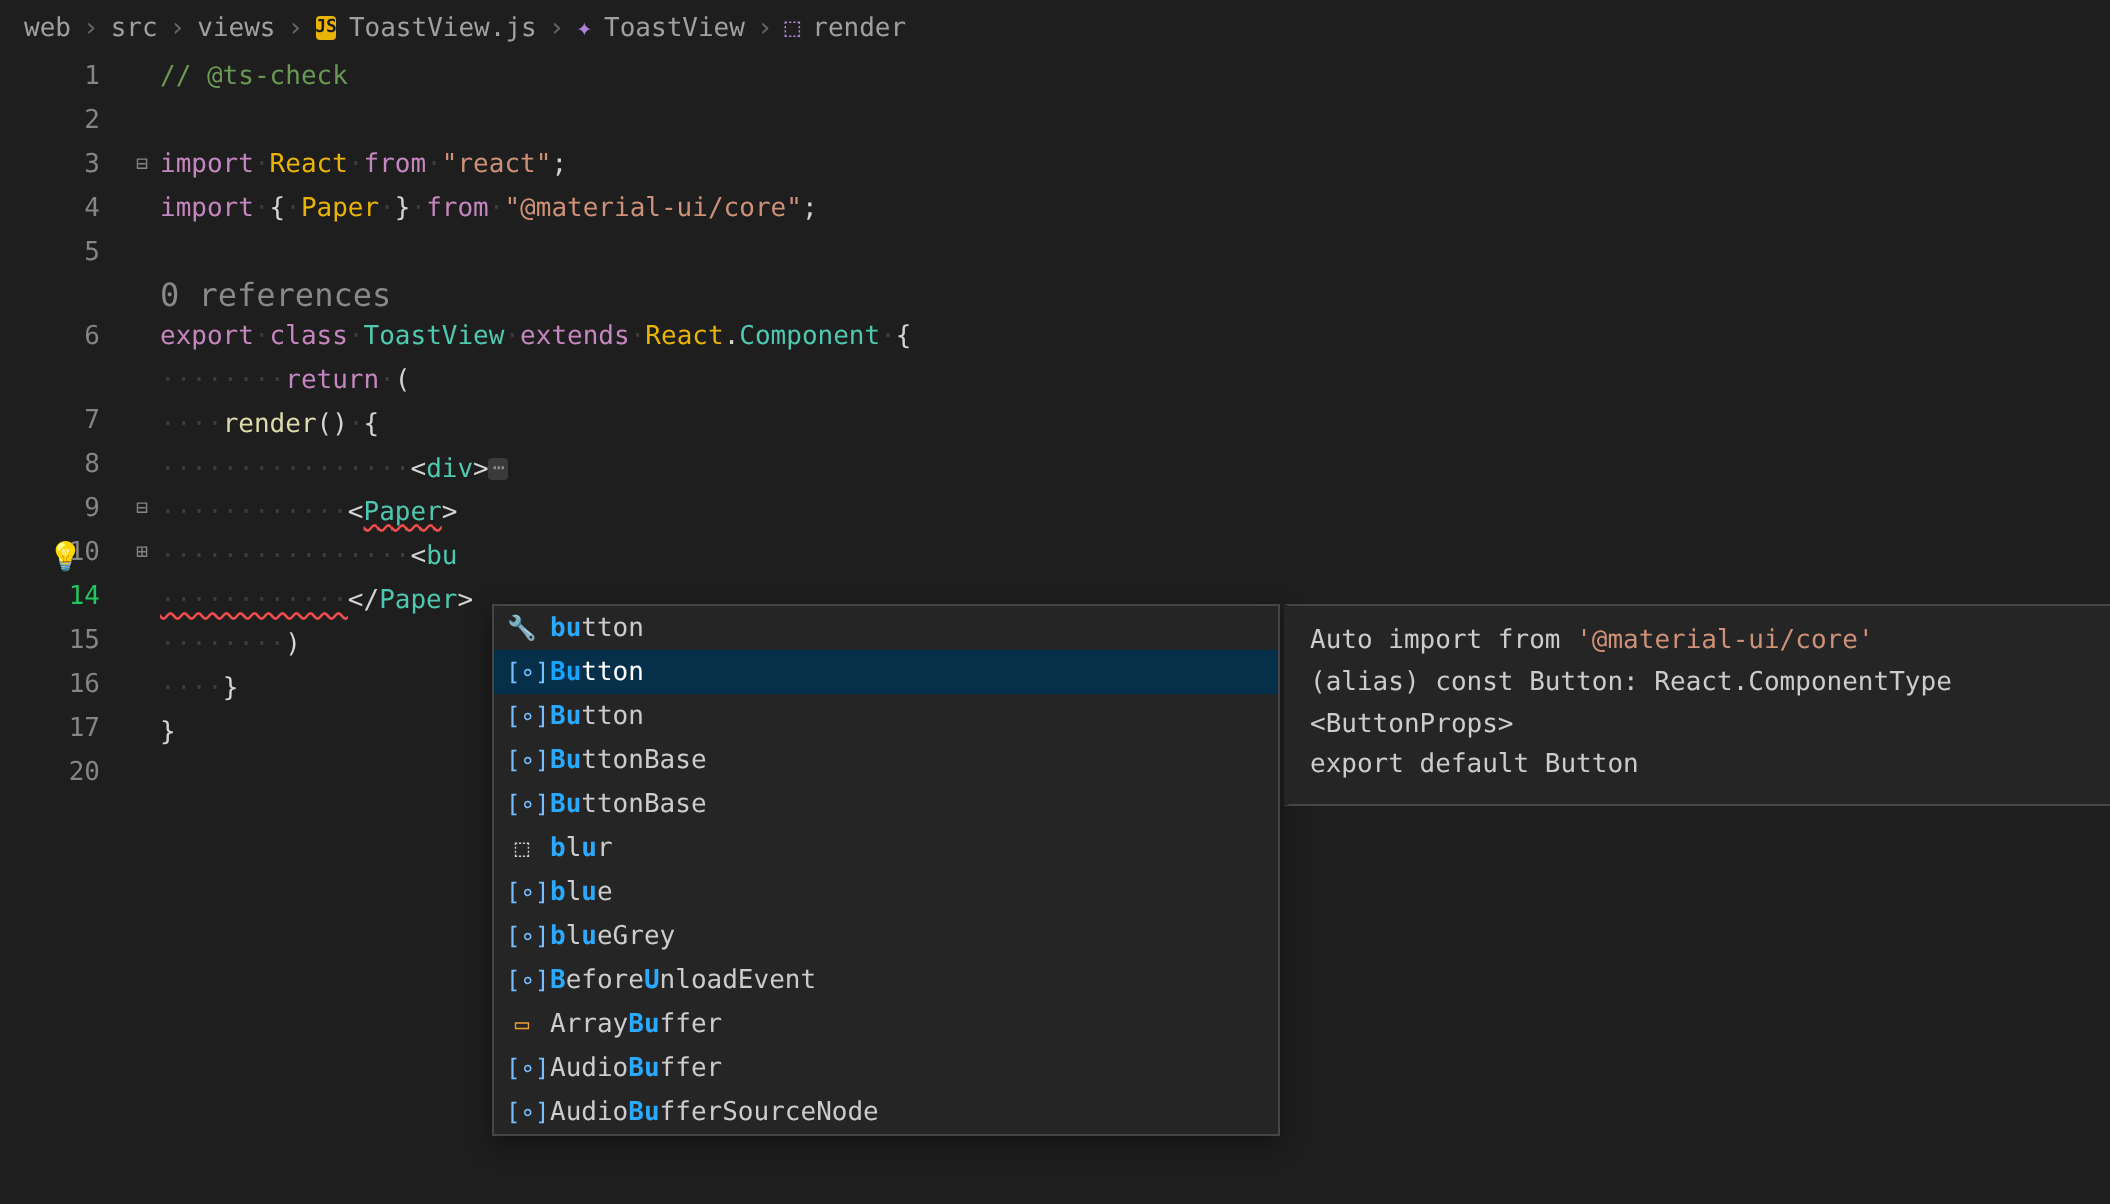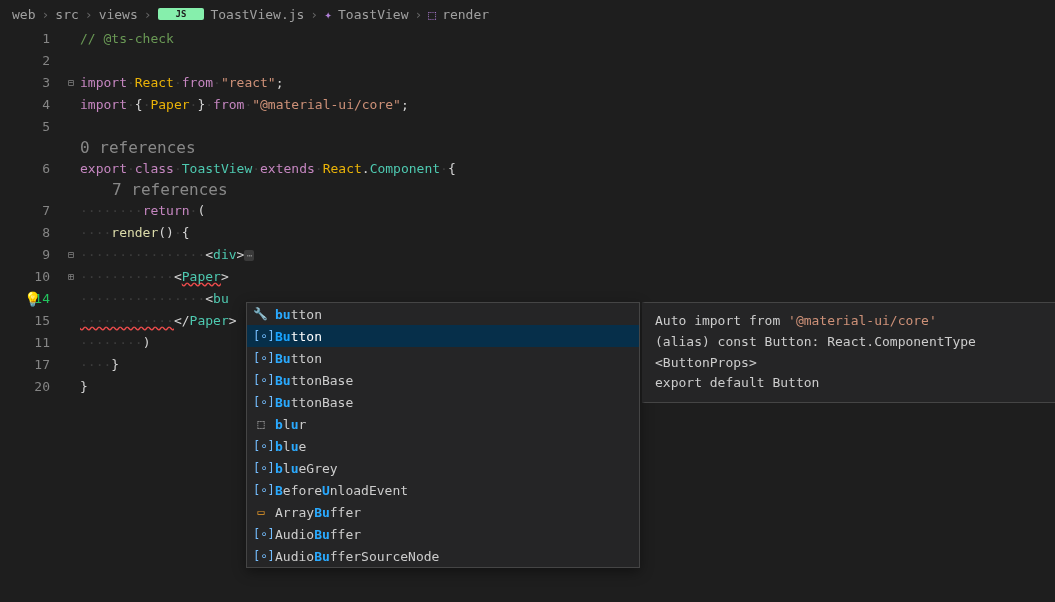--- a/index.html
+++ b/index.html
@@ -17,25 +17,25 @@
     align-items: center;
     height: 28px;
     padding: 0 12px;
     background: #1e1e1e;
     color: #a0a0a0;
     font-size: 13px;
     gap: 6px;
   }
   .breadcrumb .sep { color: #666; }
   .breadcrumb .js-icon {
-    background: #86efac;
+    background: #eab308;
     color: #1e1e1e;
     font-weight: bold;
     font-size: 9px;
-    padding: 1px 18px;
+    padding: 1px 0;
     border-radius: 2px;
   }
   .breadcrumb .cube-icon { color: #b180d7; }
   .breadcrumb .method-icon { color: #b180d7; }
   .editor {
     display: flex;
     height: calc(100% - 28px);
   }
   .gutter {
     width: 62px;
@@ -171,21 +171,21 @@
     <div class="line">5</div>
     <div class="line" style="height:20px"></div>
     <div class="line">6</div>
     <div class="line" style="height:20px"></div>
     <div class="line">7</div>
     <div class="line">8</div>
     <div class="line">9</div>
     <div class="line">10</div>
     <div class="line current">14</div>
     <div class="line">15</div>
-    <div class="line">11</div>
+    <div class="line">16</div>
     <div class="line">17</div>
     <div class="line">20</div>
   </div>
 
   <div class="fold-col">
     <div class="line"></div>
       <div class="line"></div>
     <div class="line">⊟</div>
     <div class="line"></div>
       <div class="line"></div>
@@ -204,21 +204,20 @@
   </div>
 
   <div class="code">
     <div class="line"><span class="comment">// @ts-check</span></div>
     <div class="line"></div>
     <div class="line"><span class="kw">import</span><span class="dots">·</span><span class="ident">React</span><span class="dots">·</span><span class="kw">from</span><span class="dots">·</span><span class="str">"react"</span><span class="punct">;</span></div>
     <div class="line"><span class="kw">import</span><span class="dots">·</span><span class="punct">{</span><span class="dots">·</span><span class="ident">Paper</span><span class="dots">·</span><span class="punct">}</span><span class="dots">·</span><span class="kw">from</span><span class="dots">·</span><span class="str">"@material-ui/core"</span><span class="punct">;</span></div>
     <div class="line"></div>
     <div class="codelens">0 references</div>
     <div class="line"><span class="kw">export</span><span class="dots">·</span><span class="kw">class</span><span class="dots">·</span><span class="type">ToastView</span><span class="dots">·</span><span class="kw">extends</span><span class="dots">·</span><span class="ident">React</span><span class="punct">.</span><span class="type">Component</span><span class="dots">·</span><span class="punct">{</span></div>
-    <div class="codelens" style="padding-left:32px">7 references</div>
     <div class="line"><span class="dots">········</span><span class="kw">return</span><span class="dots">·</span><span class="punct">(</span></div>
     <div class="line"><span class="dots">····</span><span class="fn">render</span><span class="punct">()</span><span class="dots">·</span><span class="punct">{</span></div>
     <div class="line"><span class="dots">················</span><span class="punct">&lt;</span><span class="tag">div</span><span class="punct">&gt;</span><span class="fold-dots">⋯</span></div>
     <div class="line"><span class="dots">············</span><span class="punct">&lt;</span><span class="tag wavy-red">Paper</span><span class="punct">&gt;</span></div>
     <div class="line"><span class="lightbulb">💡</span><span class="dots">················</span><span class="punct">&lt;</span><span class="tag">bu</span></div>
     <div class="line"><span class="dots wavy-red">············</span><span class="punct">&lt;/</span><span class="tag">Paper</span><span class="punct">&gt;</span></div>
     <div class="line"><span class="dots">········</span><span class="punct">)</span></div>
     <div class="line"><span class="dots">····</span><span class="punct">}</span></div>
     <div class="line"><span class="punct">}</span></div>
 

